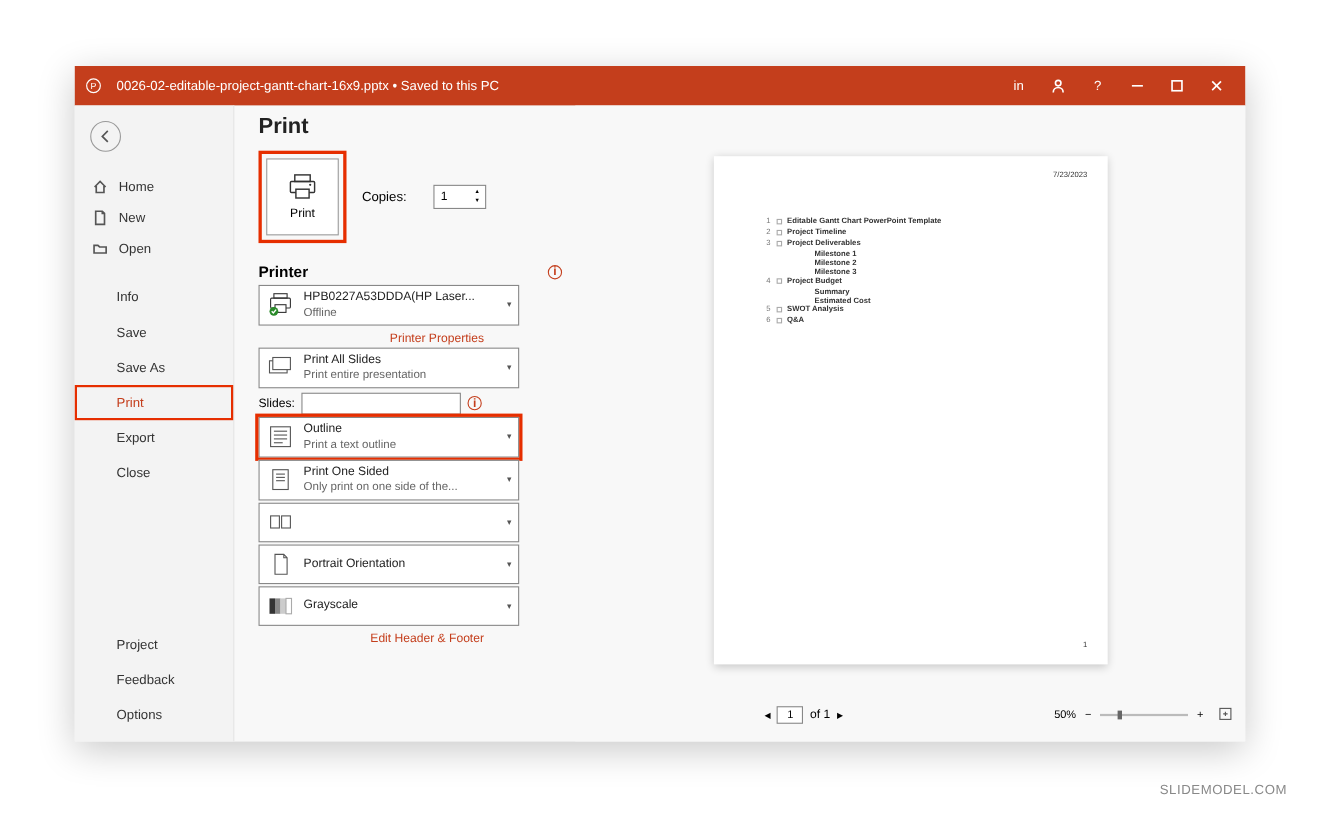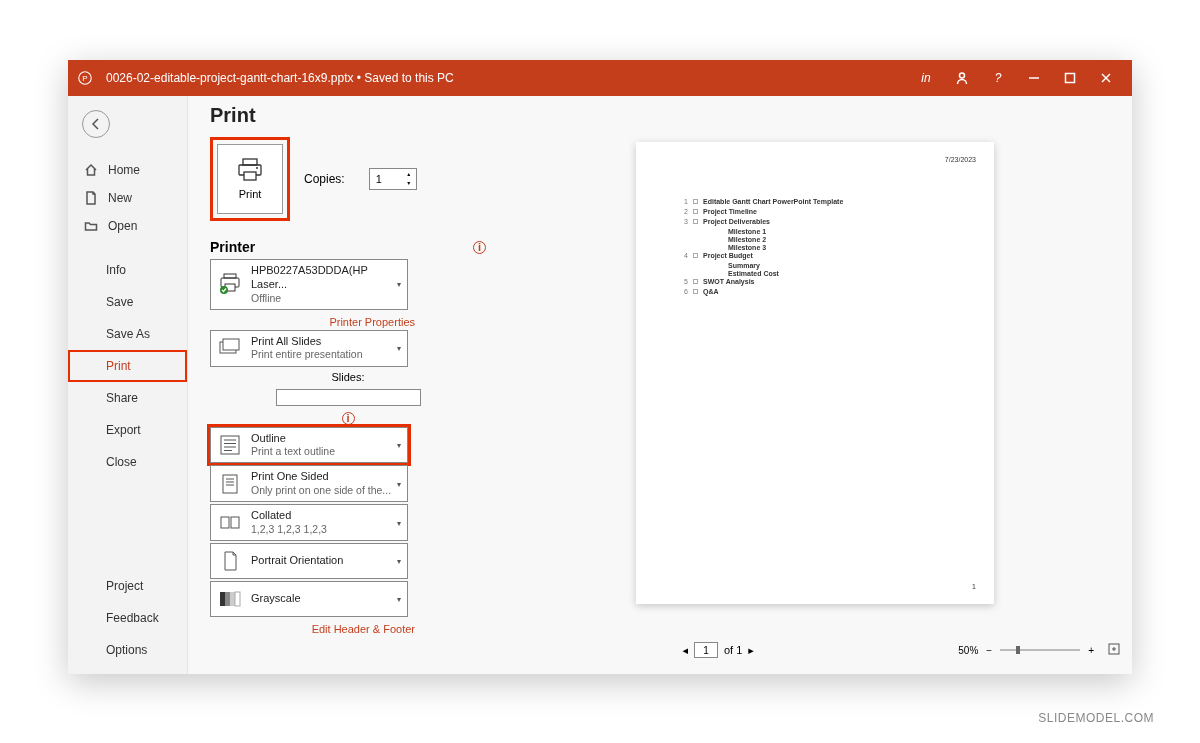--- a/index.html
+++ b/index.html
@@ -2,70 +2,70 @@
 <html><head>
 <meta charset="utf-8">
 <style>
   * { margin: 0; padding: 0; box-sizing: border-box; font-family: "Segoe UI", Arial, sans-serif; }
   body { background: #fff; width: 1200px; height: 743px; position: relative; }
   .app-window { position: absolute; left: 68px; top: 60px; width: 1064px; height: 614px; box-shadow: 0 8px 32px rgba(0,0,0,0.22); background: #f3f3f3; display: flex; flex-direction: column; }
   .titlebar { height: 36px; background: #c43e1c; display: flex; align-items: center; color: #fff; font-size: 12px; padding: 0 8px; }
   .tb-icon { width: 18px; height: 18px; margin-right: 12px; display:flex; align-items:center; justify-content:center;}
   .tb-title { flex: 0 0 auto; }
   .tb-spacer { flex: 1; }
-  .tb-btn { width: 36px; height: 36px; display: flex; align-items: center; justify-content: center; font-size: 12px; cursor: pointer; font-style: italic; }
+  .tb-btn { width: 36px; height: 36px; display: flex; align-items: center; justify-content: center; font-size: 12px; cursor: pointer; }
   .tb-ico { width:14px; height:14px; stroke:#fff; fill:none; stroke-width:1.5;}
   .content { flex: 1; display: flex; background: #f8f8f8; min-height: 0; }
-  .sidebar { width: 120px; background: #f3f3f3; border-right: 1px solid #e5e5e5; padding-top: 14px; display:flex; flex-direction:column;}
+  .sidebar { width: 145px; background: #f3f3f3; border-right: 1px solid #e5e5e5; padding-top: 14px; display:flex; flex-direction:column;}
   .sb-back { width: 28px; height: 28px; border-radius: 50%; border: 1px solid #999; margin-left: 14px; display:flex; align-items:center; justify-content:center; cursor:pointer; margin-bottom: 18px;}
   .sb-item { display: flex; align-items: center; padding: 7px 16px; font-size: 12px; color: #333; cursor: pointer; }
   .sb-item svg { margin-right: 10px; width:14px; height:14px; stroke:#555; fill:none; stroke-width:1.5;}
   .sb-sub { padding: 9px 16px 9px 38px; font-size: 12px; color: #333; cursor:pointer; }
   .sb-active { border: 2px solid #e62e00; color: #c43e1c; padding: 7px 14px 7px 36px; }
   .sb-spacer { height: 14px; }
   .sb-grow { flex:1; }
   .main-panel { flex: 0 0 310px; padding: 8px 12px 8px 22px; overflow: hidden; }
   .page-title { font-size: 20px; font-weight: 600; color: #222; margin-bottom: 10px; }
   .print-tile-row { display: flex; align-items: center; gap: 14px; }
   .print-tile-box { border: 3px solid #e62e00; padding: 4px; }
   .print-tile { width: 66px; height: 70px; border: 1px solid #999; background:#fff; display:flex; flex-direction:column; align-items:center; justify-content:center; gap:6px; cursor:pointer;}
   .copies-row { display:flex; align-items:center; gap:24px; font-size:12px;}
   .copies-input { width: 48px; height: 22px; border:1px solid #888; background:#fff; display:flex; align-items:center; padding:0 6px; font-size:11px; position:relative;}
   .spinner { position:absolute; right:2px; top:1px; bottom:1px; width:10px; display:flex; flex-direction:column;}
   .spinner div { flex:1; font-size:6px; line-height:8px; text-align:center; cursor:pointer;}
   .section-heading { font-size: 14px; font-weight:600; margin-top: 18px; margin-bottom: 4px; display:flex; align-items:center; justify-content:space-between;}
   .info-ico { color:#c43e1c; font-weight:bold; font-size:11px; border:1px solid #c43e1c; border-radius:50%; width:13px; height:13px; display:flex; align-items:center; justify-content:center;}
-  .dropdown { width: 198px; border: 1px solid #888; background:#fff; display:flex; align-items:center; padding: 4px 6px; gap: 8px; position:relative; cursor:pointer; margin-bottom:2px;}
+  .dropdown { width: 237px; border: 1px solid #888; background:#fff; display:flex; align-items:center; padding: 4px 6px; gap: 8px; position:relative; cursor:pointer; margin-bottom:2px;}
   .dropdown .dd-icon { width:26px; height:26px; display:flex; align-items:center; justify-content:center; flex-shrink:0;}
   .dropdown .dd-text { flex:1; font-size: 11px; line-height:1.25; overflow:hidden;}
   .dd-title { color:#222; }
   .dd-sub { color:#666; font-size:10.5px; white-space:nowrap; overflow:hidden; text-overflow:ellipsis;}
   .dd-caret { position:absolute; right:6px; top:50%; transform:translateY(-50%); font-size:8px; color:#555;}
   .highlight { outline: 3px solid #e62e00; outline-offset: 0px; }
   .link-right { text-align:right; width:205px;}
   .link-right a { color:#c43e1c; font-size:11px; text-decoration:none; cursor:pointer;}
-  .slides-row { display:flex; align-items:center; gap:6px; font-size:11px; margin: 4px 0 2px; flex-direction: column;}
+  .slides-row { display:flex; align-items:center; gap:6px; font-size:11px; margin: 4px 0 2px;}
   .slides-input { flex:1; height:20px; border:1px solid #888; max-width:145px;}
   .preview-area { flex:1; background:#f8f8f8; display:flex; flex-direction:column; padding: 12px; min-width:0;}
   .preview-canvas { flex:1; display:flex; align-items:center; justify-content:center; }
   .paper { width: 358px; height: 462px; background:#fff; box-shadow: 0 2px 8px rgba(0,0,0,0.2); position:relative; padding: 14px 18px; font-size: 7px; color:#333;}
   .paper-date { position:absolute; top:14px; right:18px; font-size:7px;}
   .paper-pg { position:absolute; bottom:14px; right:18px; font-size:7px;}
   .outline-body { margin-top: 42px; margin-left: 26px;}
   .ol-line { display:flex; gap:5px; margin-bottom:3px; font-weight:bold;}
   .ol-num { color:#777; width:8px; text-align:right; font-weight:normal;}
   .ol-box { width:5px; height:5px; border:1px solid #aaa; flex-shrink:0; margin-top:1px;}
   .ol-sub { margin-left: 48px; font-weight:bold; margin-bottom:1px;}
   .preview-bottom { height: 24px; display:flex; align-items:center; font-size:11px;}
   .pv-nav { display:flex; align-items:center; gap:6px; margin: 0 auto;}
   .pv-page-input { width:24px; height:16px; border:1px solid #888; text-align:center; font-size:10px;}
   .pv-zoom { display:flex; align-items:center; gap:8px; font-size:10px;margin-left:32px;}
   .slider { width:80px; height:2px; background:#bbb; position:relative;}
   .slider::after { content:''; position:absolute; left:20%; top:-3px; width:4px; height:8px; background:#666;}
-  .watermark { position:absolute; bottom: 18px; right: 46px; font-size:12px; color:#888; letter-spacing:0.5px;}
+  .watermark { position:absolute; bottom: 18px; right: 30px; font-size:12px; color:#888; letter-spacing:0.5px;}
   svg { overflow: visible; }
 </style>
 </head>
 <body>
 
 <div class="app-window">
 
   <div class="titlebar">
     <span class="tb-icon">
       <svg viewBox="0 0 18 18" width="16" height="16">
@@ -130,21 +130,20 @@
           </svg>
         <span>Open</span>
       </div>
 
       <div class="sb-spacer"></div>
 
       <div class="sb-sub">Info</div>
       <div class="sb-sub">Save</div>
       <div class="sb-sub">Save As</div>
       <div class="sb-sub sb-active">Print</div>
-      <div class="sb-sub">Share</div>
       <div class="sb-sub">Export</div>
       <div class="sb-sub">Close</div>
       <div class="sb-grow"></div>
       <div class="sb-sub">Project</div>
       <div class="sb-sub">Feedback</div>
       <div class="sb-sub">Options</div>
       <div style="height:8px"></div>
     </div>
 
     <div class="main-panel">
@@ -250,24 +249,20 @@
         <span class="dd-caret">▾</span>
       </div>
 
       <div class="dropdown">
         <span class="dd-icon">
           <svg width="22" height="20" viewBox="0 0 22 20">
               <rect x="2" y="4" width="8" height="11" fill="#fff" stroke="#555"></rect>
               <rect x="12" y="4" width="8" height="11" fill="#fff" stroke="#555"></rect>
             </svg>
         </span>
-        <div class="dd-text">
-          <div class="dd-title">Collated</div>
-          <div class="dd-sub">1,2,3    1,2,3    1,2,3</div>
-        </div>
         <span class="dd-caret">▾</span>
       </div>
 
       <div class="dropdown">
         <span class="dd-icon">
           <svg width="20" height="22" viewBox="0 0 20 22">
               <path d="M5 2 H13 L16 5 V20 H5 Z M13 2 V5 H16" fill="#fff" stroke="#555"></path>
             </svg>
         </span>
         <div class="dd-text">

